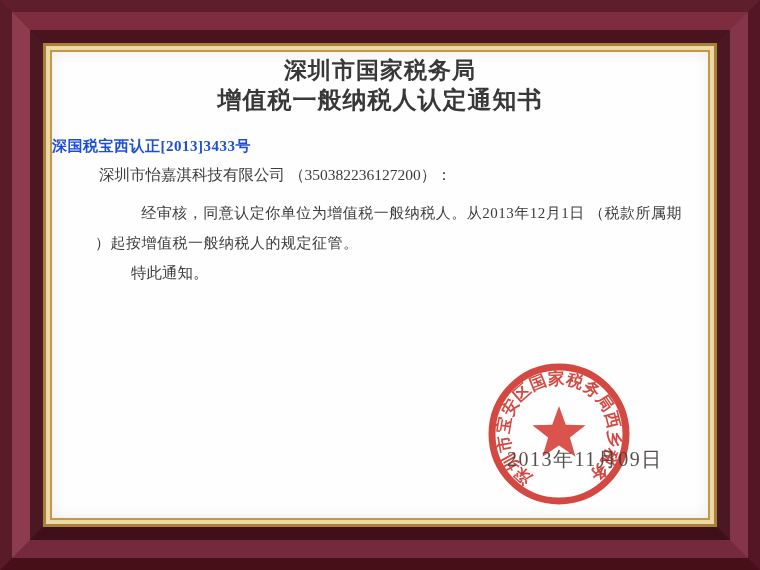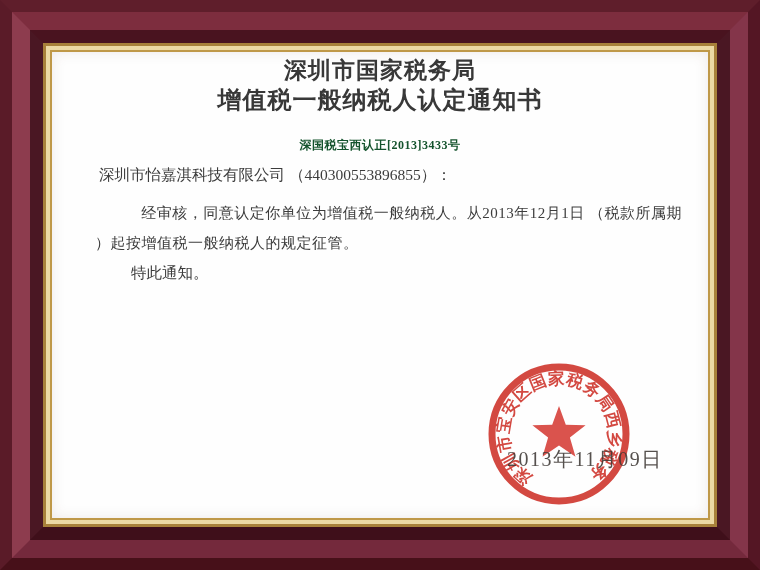--- a/index.html
+++ b/index.html
@@ -21,22 +21,22 @@
   .g2 { position:absolute; inset:0; border:4px solid #ecd9a4; }
   .g3 { position:absolute; inset:0; border:2px solid #bf9848; }
   .paper {
     position:absolute; inset:0; background:#fefefe; color:#3c3c3c;
     box-shadow: inset 0 0 14px rgba(90,40,40,0.10);
   }
   .ttl { position:absolute; left:0; right:0; text-align:center;
          font-weight:bold; letter-spacing:1px; color:#383838; }
   .title1 { top:3px;  font-size:23px; }
   .title2 { top:32px; font-size:24px; }
-  .docnum { position:absolute; top:85px; left:0; right:0; text-align:center;
-            font-size:12px; font-weight:bold; color:#14532d; letter-spacing:.5px; }
+  .docnum { position:absolute; top:85px; left:0; right:0; text-align:left;
+            font-size:15px; font-weight:bold; color:#1d4ed8; letter-spacing:.5px; }
   .recipient { position:absolute; top:113px; left:47px; font-size:15.5px; }
   .bodyline { position:absolute; left:47px; right:26px; font-size:15px;
               line-height:20px; letter-spacing:.5px; }
   .l1 { top:151px; text-indent:31px;text-align:right; }
   .l2 { top:181px; left:43px; }
   .closing { position:absolute; top:211px; left:79px; font-size:15.5px; }
   
   .seal { position:absolute; left:422px; top:297px; width:170px; height:170px;
           opacity:.92; }
   .seal text { font-family:"Liberation Serif","DejaVu Serif",serif; }
@@ -55,21 +55,21 @@
             <div class="g3">
 
               <div class="paper">
 
                 <div class="ttl title2">增值税一般纳税人认定通知书</div>
 
                 <div class="ttl title1">深圳市国家税务局</div>
 
                 <div class="docnum">深国税宝西认正[2013]3433号</div>
 
-                <div class="recipient">深圳市怡嘉淇科技有限公司 （440300553896855）：</div>
+                <div class="recipient">深圳市怡嘉淇科技有限公司 （350382236127200）：</div>
 
                 <div class="bodyline l1">经审核，同意认定你单位为增值税一般纳税人。从2013年12月1日 （税款所属期</div>
 
                 <div class="bodyline l2">）起按增值税一般纳税人的规定征管。</div>
 
                 <div class="closing">特此通知。</div>
 
                 <svg class="seal" viewBox="0 0 170 170" xmlns="http://www.w3.org/2000/svg">
                   <defs>
                     <path id="sealArc" d="M 60 128.3 A 50 50 0 1 1 110 128.3" fill="none"></path>

